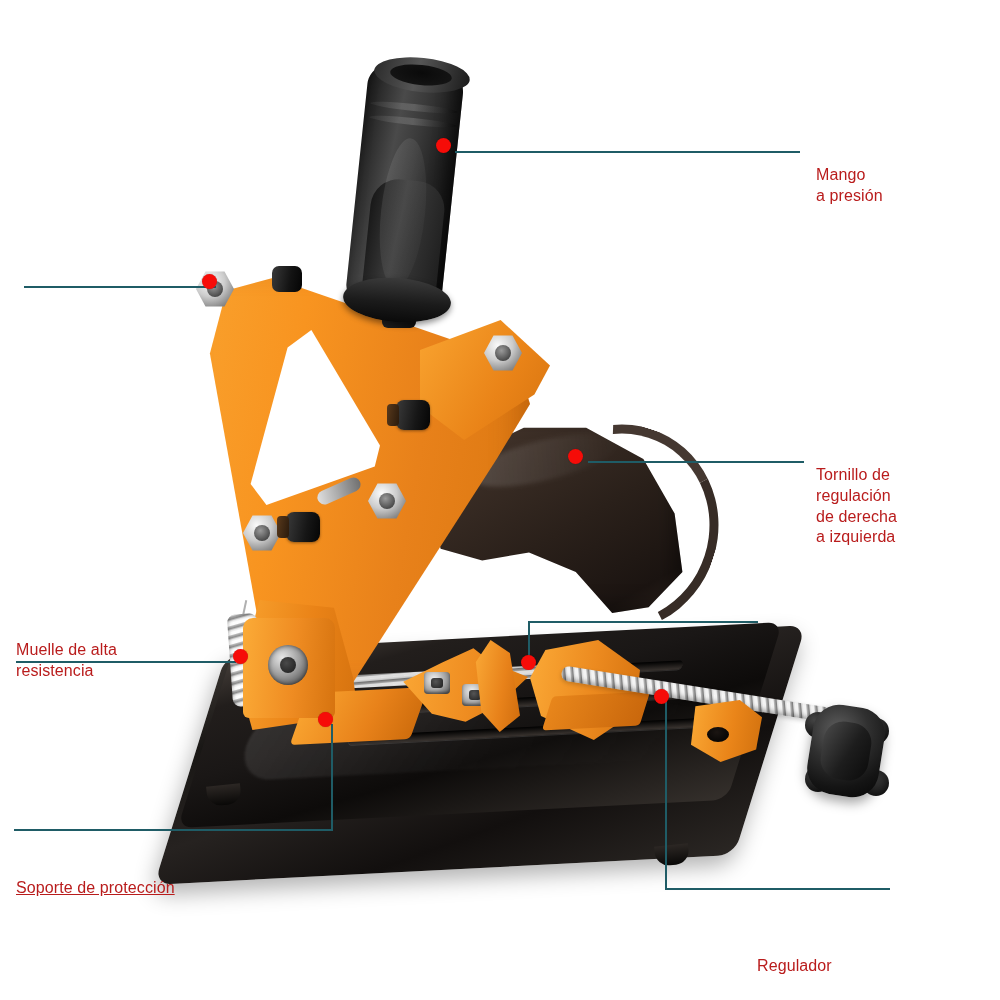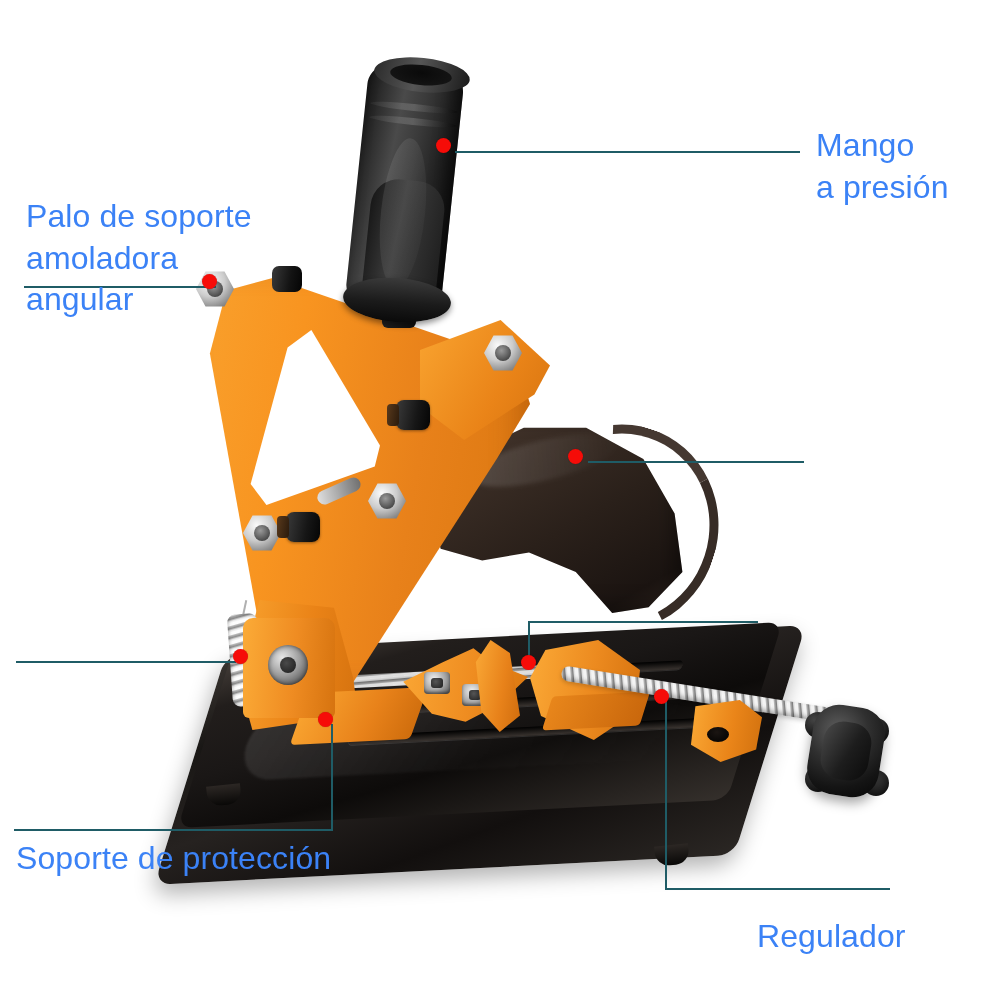--- a/index.html
+++ b/index.html
@@ -14,26 +14,27 @@
     height: 1000px;
     background: #ffffff;
     overflow: hidden;
     font-family: "Liberation Sans", sans-serif;
     -webkit-font-smoothing: antialiased;
   }
 
   
   .label {
     position: absolute;
-    color: #3b82f6;
-    font-size: 32px;
+    color: #b91c1c;
+    font-size: 16px;
     line-height: 1.30;
     font-weight: 400;
     letter-spacing: 0.1px;
     white-space: pre-line;
+    margin-top: 40px;
   }
   .label.right { text-align: left; }
   .label.left  { text-align: left; }
 
   
   .lead {
     position: absolute;
     background: #1f5c66;
   }
   .lead.h { height: 2px; }
@@ -531,37 +532,40 @@
     <div class="small-lever"></div>
   </div>
 
   <div class="lead h" style="left:455px; top:151px; width:345px;"></div>
   <div class="dot" style="left:436px; top:138px;"></div>
   <div class="label right" style="left:816px; top:125px;">Mango
 a presión</div>
 
   <div class="lead h" style="left:24px; top:286px; width:192px;"></div>
   <div class="dot" style="left:202px; top:274px;"></div>
-  <div class="label left" style="left:26px; top:196px;">Palo de soporte
-amoladora
-angular</div>
 
   <div class="lead h" style="left:588px; top:461px; width:216px;"></div>
   <div class="dot" style="left:568px; top:449px;"></div>
+  <div class="label right" style="left:816px; top:425px;">Tornillo de
+regulación
+de derecha
+a izquierda</div>
 
   <div class="lead h" style="left:16px; top:661px; width:220px;"></div>
   <div class="dot" style="left:233px; top:649px;"></div>
+  <div class="label left" style="left:16px; top:600px;">Muelle de alta
+resistencia</div>
 
   <div class="lead v" style="left:528px; top:621px; height:42px;"></div>
   <div class="lead h" style="left:528px; top:621px; width:230px;"></div>
   <div class="dot" style="left:521px; top:655px;"></div>
 
   <div class="lead v" style="left:331px; top:724px; height:106px;"></div>
   <div class="lead h" style="left:14px; top:829px; width:319px;"></div>
   <div class="dot" style="left:318px; top:712px;"></div>
-  <div class="label left" style="left:16px; top:838px;">Soporte de protección</div>
+  <div class="label left" style="left:16px; top:838px;text-decoration:underline;">Soporte de protección</div>
 
   <div class="lead v" style="left:665px; top:700px; height:189px;"></div>
   <div class="lead h" style="left:665px; top:888px; width:225px;"></div>
   <div class="dot" style="left:654px; top:689px;"></div>
   <div class="label right" style="left:757px; top:916px;">Regulador</div>
 
 </div>
 
 </body></html>

